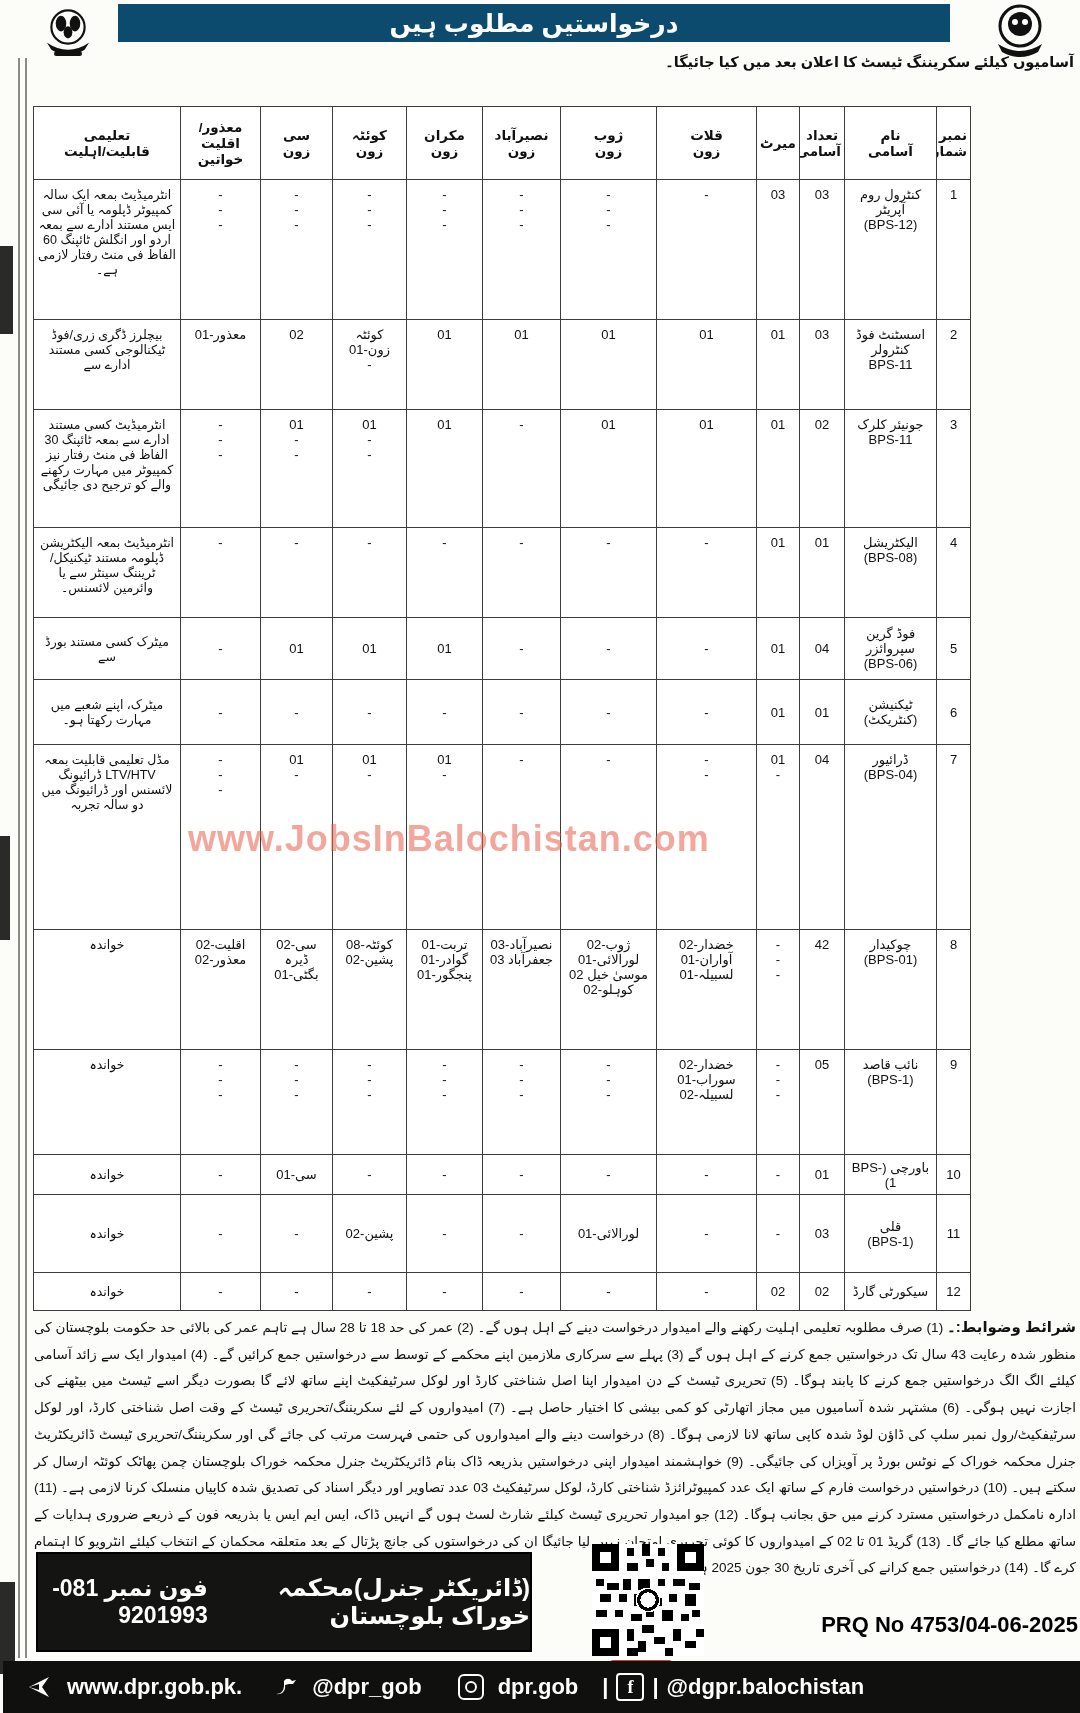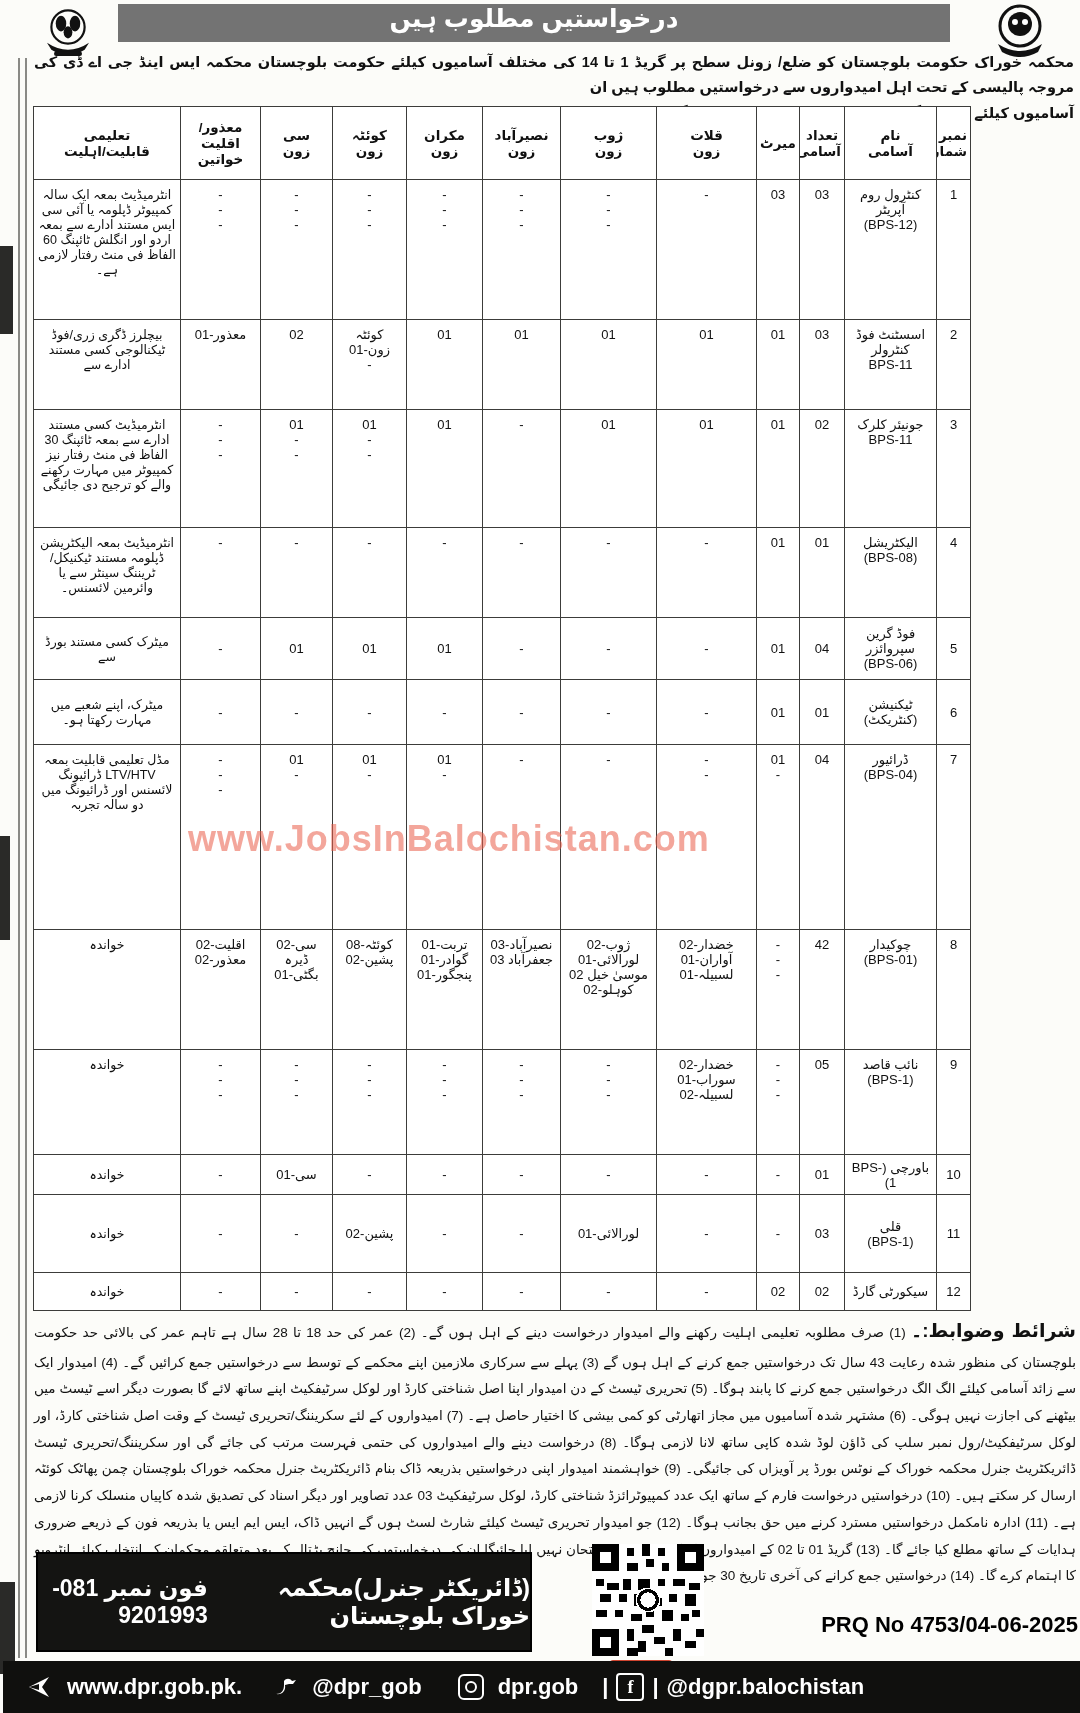--- a/index.html
+++ b/index.html
@@ -13,21 +13,21 @@
 
   
   .edge-line{position:absolute;top:58px;bottom:55px;width:2px;background:#8a8a86;}
   .edge-line.l1{left:18px;}
   .edge-line.l2{left:25px;}
   .edge-block{position:absolute;background:#2a2a28;}
 
   
   .title-band{
     position:absolute;left:118px;top:4px;width:832px;height:38px;
-    background:#737373;display:flex;align-items:flex-start;justify-content:center;
+    background:#0c4a6e;display:flex;align-items:center;justify-content:center;
   }
   .title-band span{color:#fff;font-size:25px;font-weight:bold;direction:rtl;}
   .emblem{position:absolute;}
   .emblem.left{left:40px;top:6px;width:56px;height:56px;}
   .emblem.right{left:988px;top:0px;width:64px;height:64px;}
 
   .intro{
     position:absolute;left:34px;top:50px;width:1040px;
     direction:rtl;text-align:justify;font-size:14.5px;line-height:1.75;
     font-weight:bold;
@@ -58,21 +58,21 @@
     font-size:36px;font-weight:bold;letter-spacing:1px;
     color:rgba(233,92,72,0.55);direction:ltr;z-index:5;
     font-family:"Liberation Sans",sans-serif;
   }
 
   
   .terms{
     position:absolute;left:34px;top:1312px;width:1042px;height:232px;
     direction:rtl;text-align:justify;font-size:13.5px;line-height:1.98;
   }
-  .terms .t-title{font-weight:bold;font-size:19px;}
+  .terms .t-title{font-weight:bold;font-size:15px;}
 
   
   .contact-box{
     position:absolute;left:36px;top:1552px;width:492px;height:96px;
     background:#141412;color:#fff;direction:rtl;
     display:flex;flex-direction:row;align-items:center;justify-content:center;gap:4px;
     border:2px solid #000;
   }
   .contact-box .c1{font-size:24px;font-weight:bold;}
   .contact-box .c2{font-size:23px;font-weight:bold;letter-spacing:1px;}
@@ -129,21 +129,20 @@
     <svg viewBox="0 0 64 64" width="64" height="64">
       <circle cx="32" cy="26" r="20" fill="none" stroke="#111" stroke-width="3"></circle>
       <circle cx="32" cy="24" r="12" fill="#111"></circle>
       <circle cx="27" cy="22" r="3" fill="#fff"></circle>
       <circle cx="37" cy="22" r="3" fill="#fff"></circle>
       <path d="M10 44 Q32 58 54 44 L50 52 Q32 62 14 52 Z" fill="#111"></path>
     </svg>
   </div>
 
   <div class="intro">
-    <div class="l1">محکمہ خوراک حکومت بلوچستان کو ضلع/ زونل سطح پر گریڈ 1 تا 14 کی مختلف آسامیوں کیلئے حکومت بلوچستان محکمہ ایس اینڈ جی اے ڈی کی مروجہ پالیسی کے تحت اہل امیدواروں سے درخواستیں مطلوب ہیں ان</div>
     <div class="l2">آسامیوں کیلئے سکریننگ ٹیسٹ کا اعلان بعد میں کیا جائیگا۔</div>
   </div>
 
   <table class="jobs" id="jobs-table">
     <colgroup id="jobs-colgroup">
         <col style="width: 34px;">
         <col style="width: 92px;">
         <col style="width: 45px;">
         <col style="width: 43px;">
         <col style="width: 100px;">

